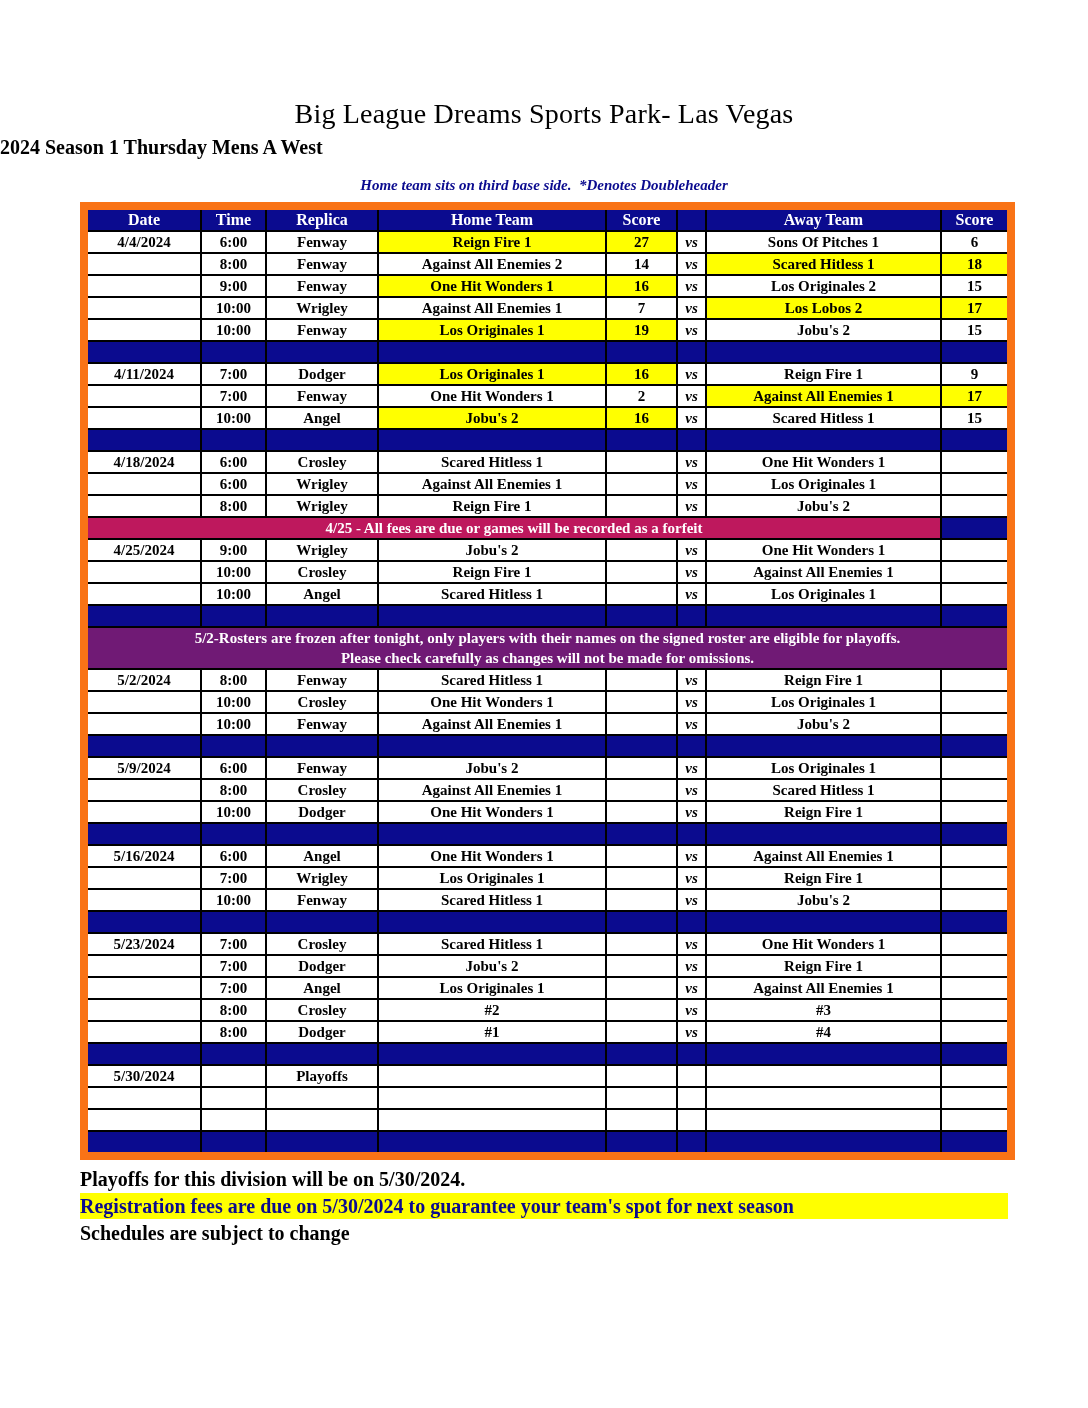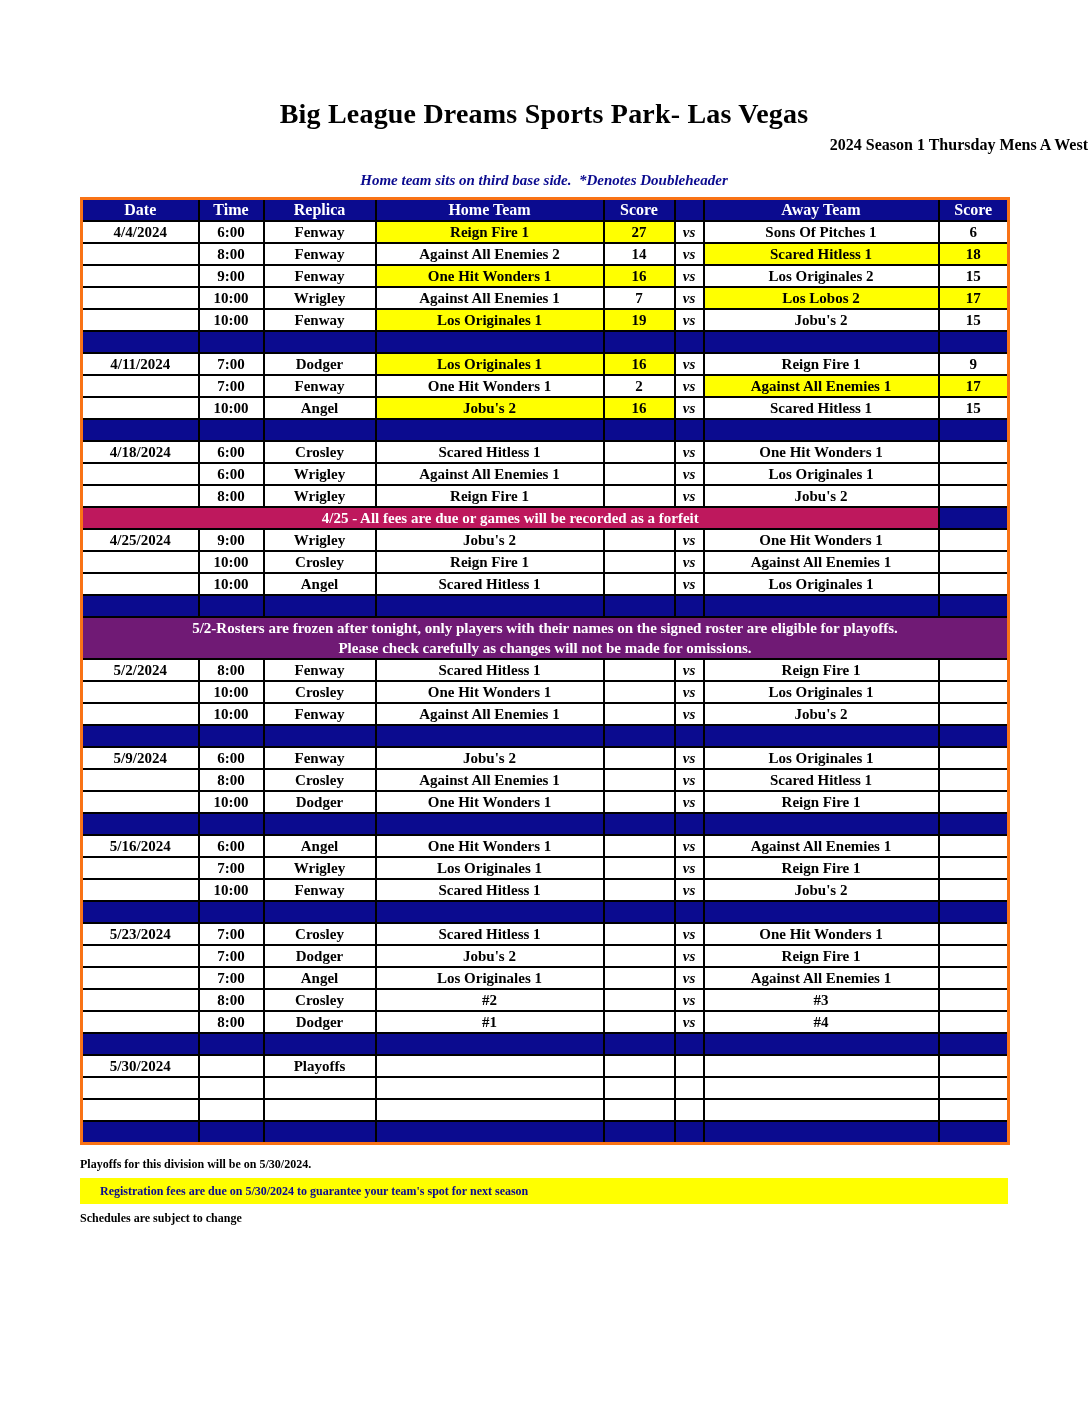--- a/index.html
+++ b/index.html
@@ -1,38 +1,38 @@
 <!DOCTYPE html>
 <html><head>
 <meta charset="utf-8">
 <style>
   html,body{margin:0;padding:0;background:#ffffff;}
   body{width:1088px;height:1408px;font-family:"Liberation Serif",serif;color:#000;}
   .page{position:relative;width:1088px;height:1408px;overflow:hidden;}
 
-  .title{margin-top:98px;text-align:center;font-size:28px;font-weight:bold;letter-spacing:0.2px;}
-  .subtitle{margin-top:6px;text-align:right;font-size:16px;font-weight:bold;}
+  .title{margin-top:98px;text-align:center;font-size:28px;font-weight:normal;letter-spacing:0.2px;}
+  .subtitle{margin-top:6px;text-align:left;font-size:20px;font-weight:bold;}
   .note{margin-top:18px;text-align:center;font-size:15px;font-weight:bold;font-style:italic;color:#0b0b8f;white-space:pre;}
 
   table.sched{margin:8px 0 0 80px;border-collapse:collapse;table-layout:fixed;width:927px;
-    border:3px solid #f97316;}
+    border:8px solid #f97316;}
   table.sched th, table.sched td{
     border:2px solid #000;height:20px;padding:0 2px;text-align:center;
     font-weight:bold;font-size:15px;overflow:hidden;white-space:nowrap;vertical-align:middle;}
   table.sched th{background:#0b0b8f;color:#fff;font-size:16px;}
   td.sep{background:#0b0b8f;}
   td.noteRow{background:#be185d;color:#fff;font-size:15px;}
   td.banner{background:#701a75;color:#fff;font-size:15px;height:42px;line-height:20px;padding:1px 2px;}
   td.hl{background:#ffff00;}
   td.c-vs{font-style:italic;font-size:13px;margin-top:41px;}
   td.c-score{font-size:15px;}
 
   .footer{margin:7px 0 0 80px;width:928px;}
-  .f-line{font-size:12px;font-weight:bold;line-height:25px;}
-  .f-reg{background:#ffff00;color:#0b0b8f;margin:1px 0 2px 0;padding:1px 20px;line-height:24px;}
+  .f-line{font-size:20px;font-weight:bold;line-height:25px;}
+  .f-reg{background:#ffff00;color:#0b0b8f;margin:1px 0 2px 0;padding:1px 0;line-height:24px;}
 </style>
 </head>
 <body>
 
 <div class="page">
 
   <div class="title">Big League Dreams Sports Park- Las Vegas</div>
   <div class="subtitle">2024 Season 1 Thursday Mens A West</div>
   <div class="note">Home team sits on third base side.  *Denotes Doubleheader</div>
 

